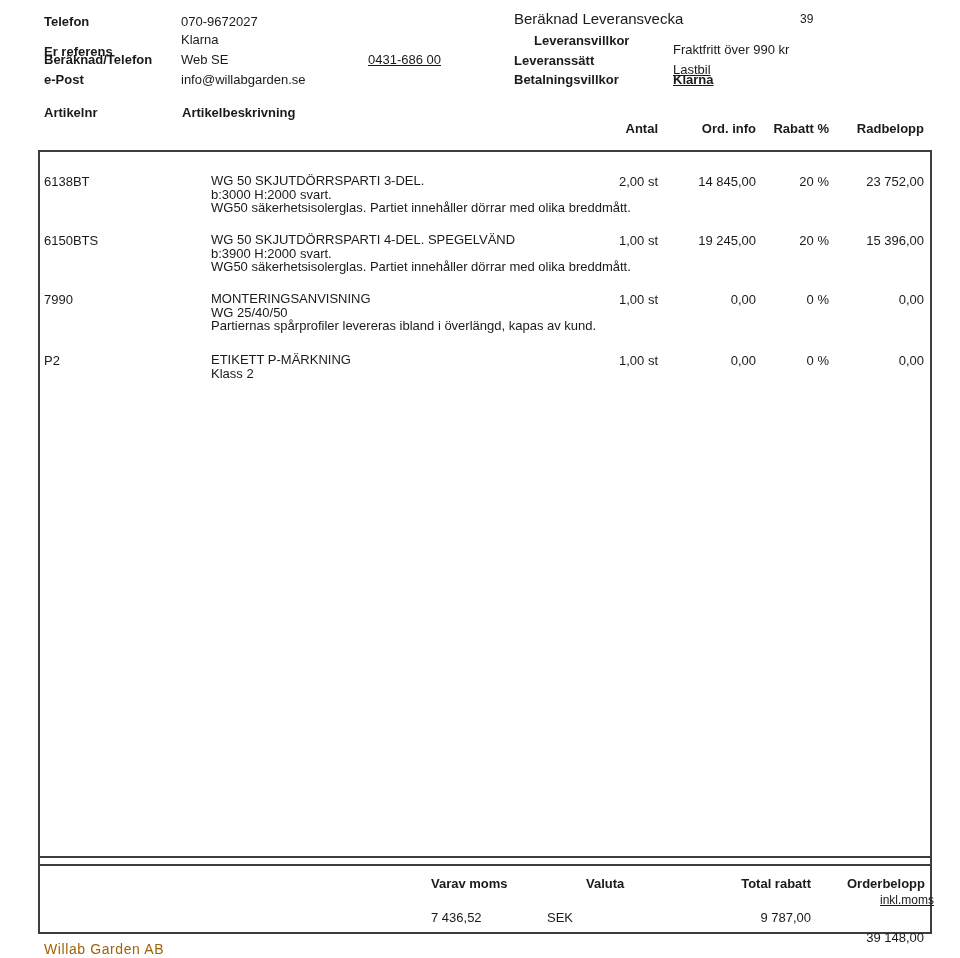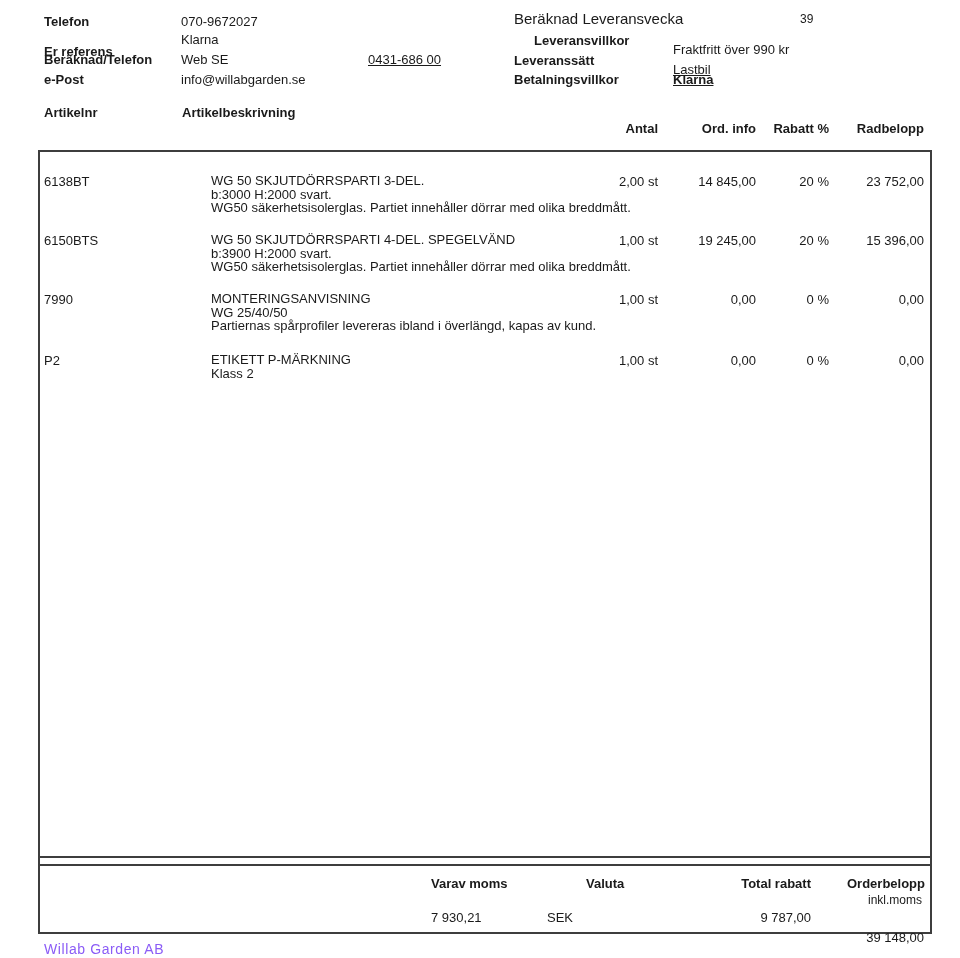--- a/index.html
+++ b/index.html
@@ -11,21 +11,21 @@
   }
   .abs { position:absolute; }
   .b { font-weight:bold; }
   .right { text-align:right; }
   .desc { white-space:pre-line; line-height:13.5px; width:460px; }
   .title { font-size:15px; line-height:18px; font-weight:normal; }
   .underline { text-decoration:underline; }
   .small { font-size:12px; }
   .box { border:2px solid #3d3d3d; background:transparent; }
   .vconn { width:2px; height:8px; background:#3d3d3d; }
-  .company { font-size:14px; letter-spacing:0.6px; color:#8b5cf6; }
+  .company { font-size:14px; letter-spacing:0.6px; color:#a16207; }
   
   .col-artnr   { left:44px; }
   .col-desc    { left:183px;margin-left:28px; }
   .col-antal   { right:302px; }
   .col-pris    { right:204px; }
   .col-rabatt  { right:131px; }
   .col-belopp  { right:36px; }
 </style>
 </head>
 <body>
@@ -109,20 +109,20 @@
 </div>
 
 <div class="abs vconn" style="left:38px;  top:858px;"></div>
 <div class="abs vconn" style="left:930px; top:858px;"></div>
 <div class="abs box" style="left:38px; top:864px; width:894px; height:70px;"></div>
 
 <div class="abs b" style="left:431px; top:876px;">Varav moms</div>
 <div class="abs b" style="left:547px; top:876px;margin-left:39px;">Valuta</div>
 <div class="abs b right" style="right:149px; top:876px;">Total rabatt</div>
 <div class="abs b right" style="right:35px;  top:876px;">Orderbelopp</div>
-<div class="abs right small" style="right:38px; top:893px;">inkl.moms</div>
+<div class="abs right small" style="right:26px; top:893px;text-decoration:underline;">inkl.moms</div>
 
-<div class="abs" style="left:431px; top:910px;">7 930,21</div>
+<div class="abs" style="left:431px; top:910px;">7 436,52</div>
 <div class="abs" style="left:547px; top:910px;">SEK</div>
 <div class="abs right" style="right:149px; top:910px;">9 787,00</div>
 <div class="abs right" style="right:36px;  top:910px;margin-top:20px;">39 148,00</div>
 
 <div class="abs company" style="left:44px; top:942px;">Willab Garden AB</div>
 
 </body></html>

